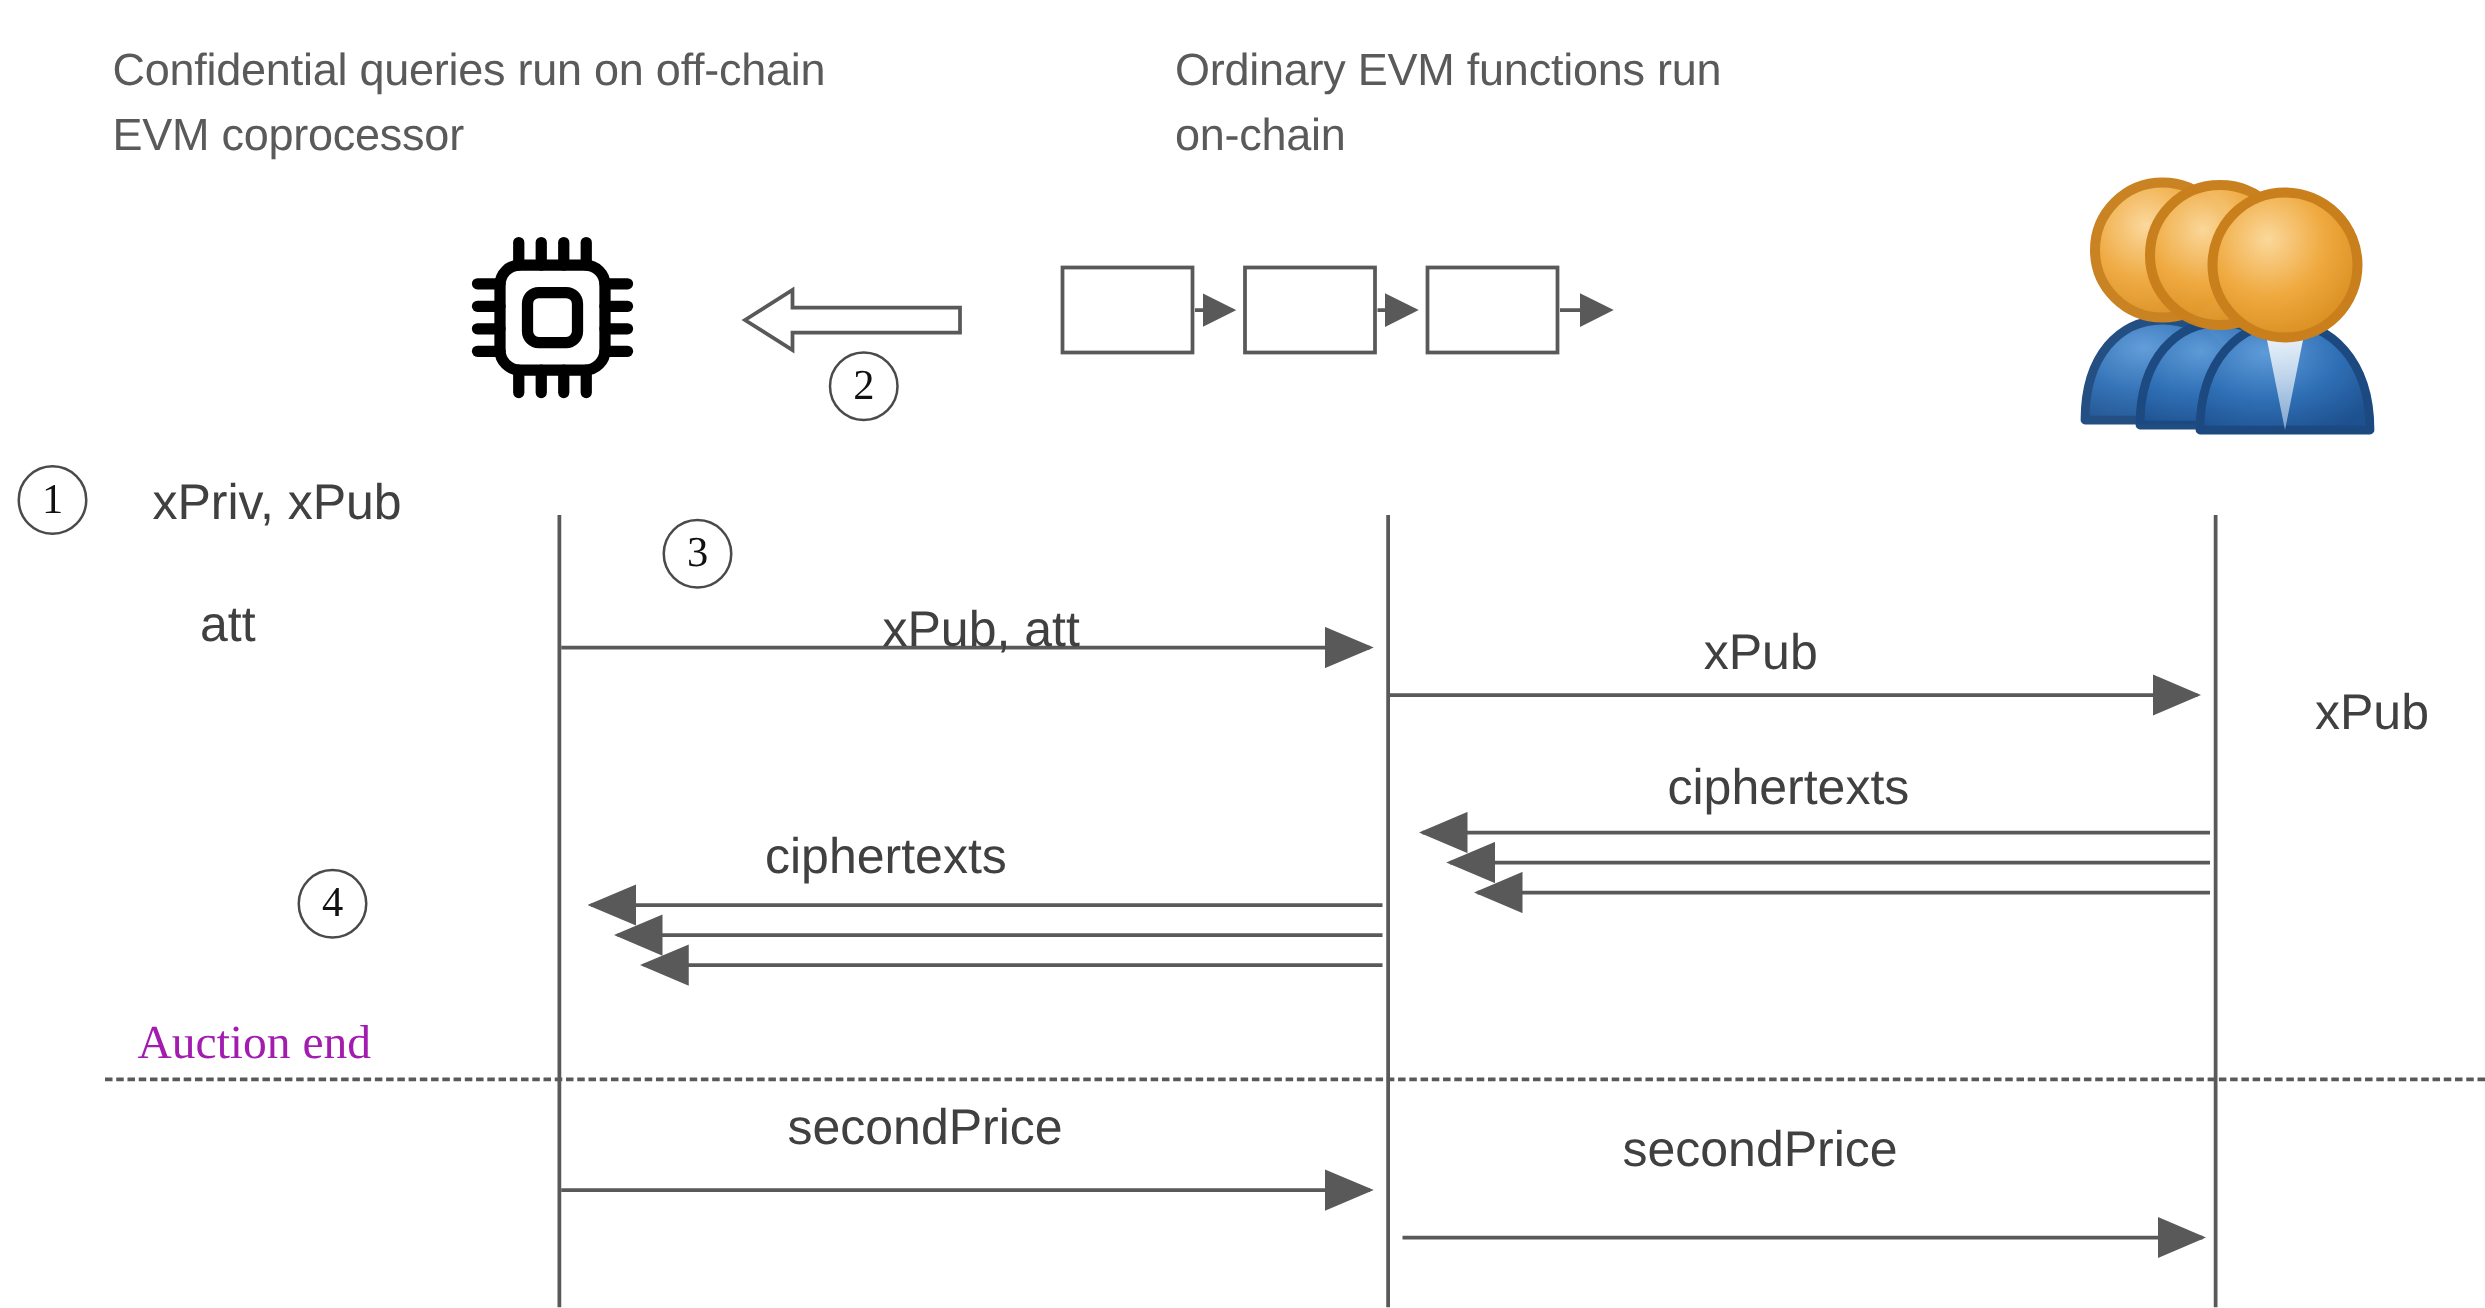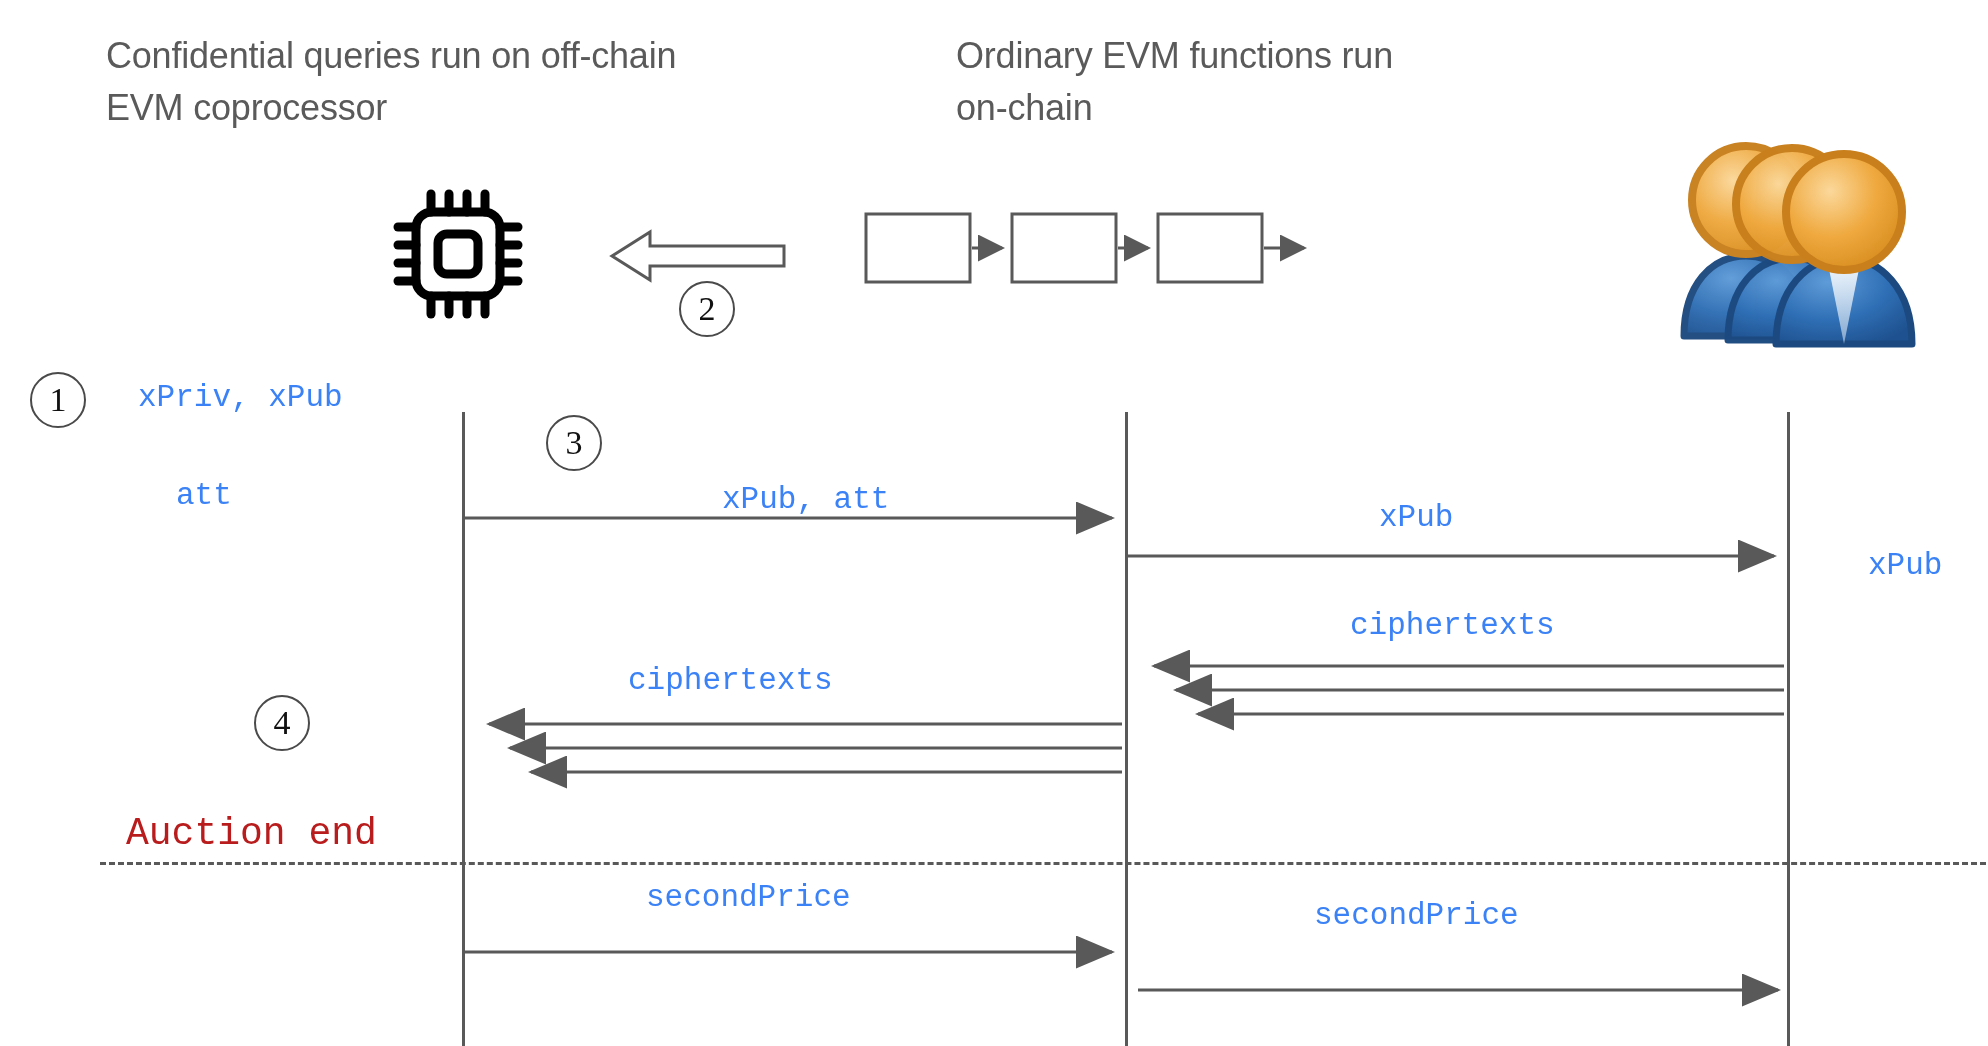--- a/index.html
+++ b/index.html
@@ -1,32 +1,32 @@
 <!DOCTYPE html>
 <html><head>
 <meta charset="utf-8">
 <style>
   html,body{margin:0;padding:0;background:#ffffff;}
   body{
     width:1988px;height:1046px;position:relative;overflow:hidden;
     font-family:"Liberation Sans","DejaVu Sans",sans-serif;
     color:#595959;
   }
-  .stage{position:absolute;left:16px;top:0;width:1696px;height:1046px;}
+  .stage{position:absolute;left:0;top:0;width:1696px;height:1046px;}
   .abs{position:absolute;}
 
   
   .heading{
     font-family:"Liberation Sans",sans-serif;
     font-size:36px;line-height:52px;color:#5a5a5a;
     white-space:pre-line;letter-spacing:-0.2px;
   }
   .mono-lg{
-    font-family:Liberation Mono, monospace;
-    font-size:31px;color:#3b82f6;white-space:pre;
+    font-family:Liberation Sans, sans-serif;
+    font-size:40px;color:#404040;white-space:pre;
   }
 
   
   .step{
     width:56px;height:56px;border-radius:50%;
     border:2px solid #4a4a4a;background:#fff;
     display:flex;align-items:center;justify-content:center;
     font-family:"Liberation Serif","DejaVu Serif",serif;
     font-size:34px;color:#111;box-sizing:border-box;
   }
@@ -34,22 +34,22 @@
   
   .lifeline{width:3px;background:#595959;}
 
   
   .dashed{
     height:0;border-top:3px dashed #595959;
   }
 
   
   .sanslabel{
-    font-family:Liberation Mono, monospace;
-    font-size:38px;color:#b91c1c;white-space:pre;
+    font-family:Liberation Serif, serif;
+    font-size:38px;color:#a21caf;white-space:pre;
   }
 
   svg{display:block;overflow:visible;}
 </style>
 </head>
 <body>
 
 <div class="stage">
 
   <div class="abs heading" style="left:90px;top:30px;width:640px;">Confidential queries run on off-chain

